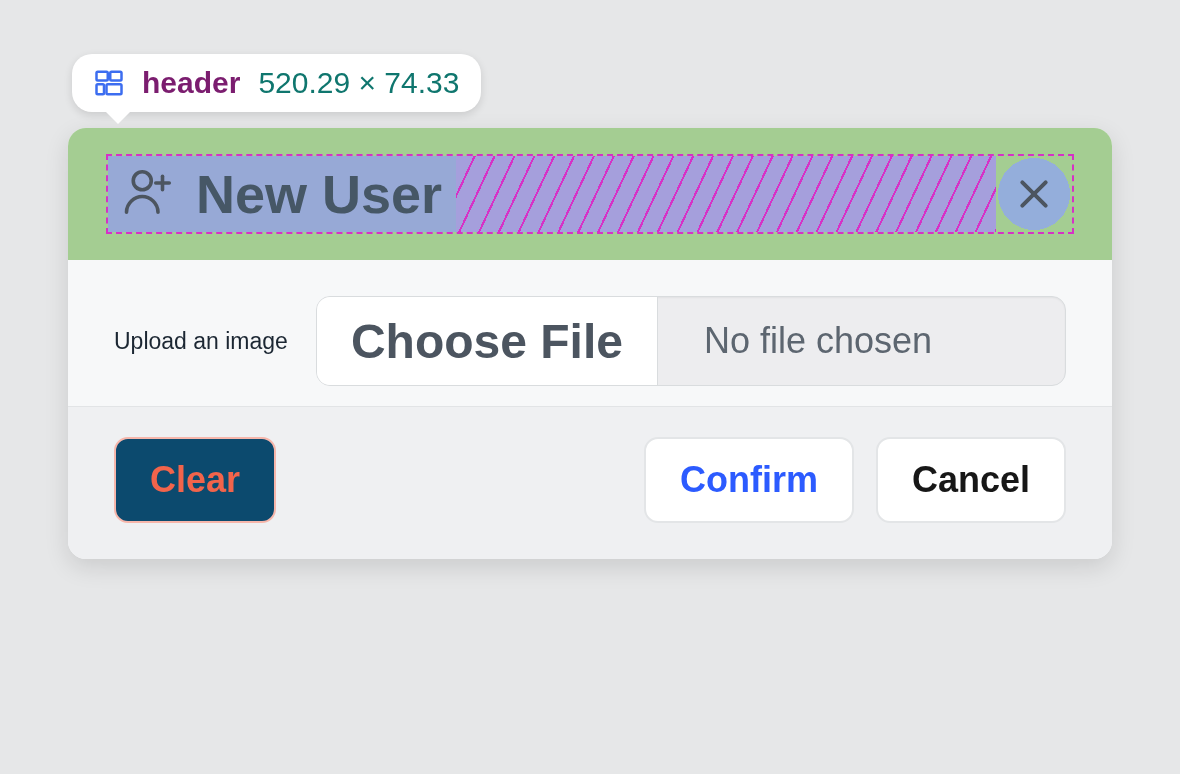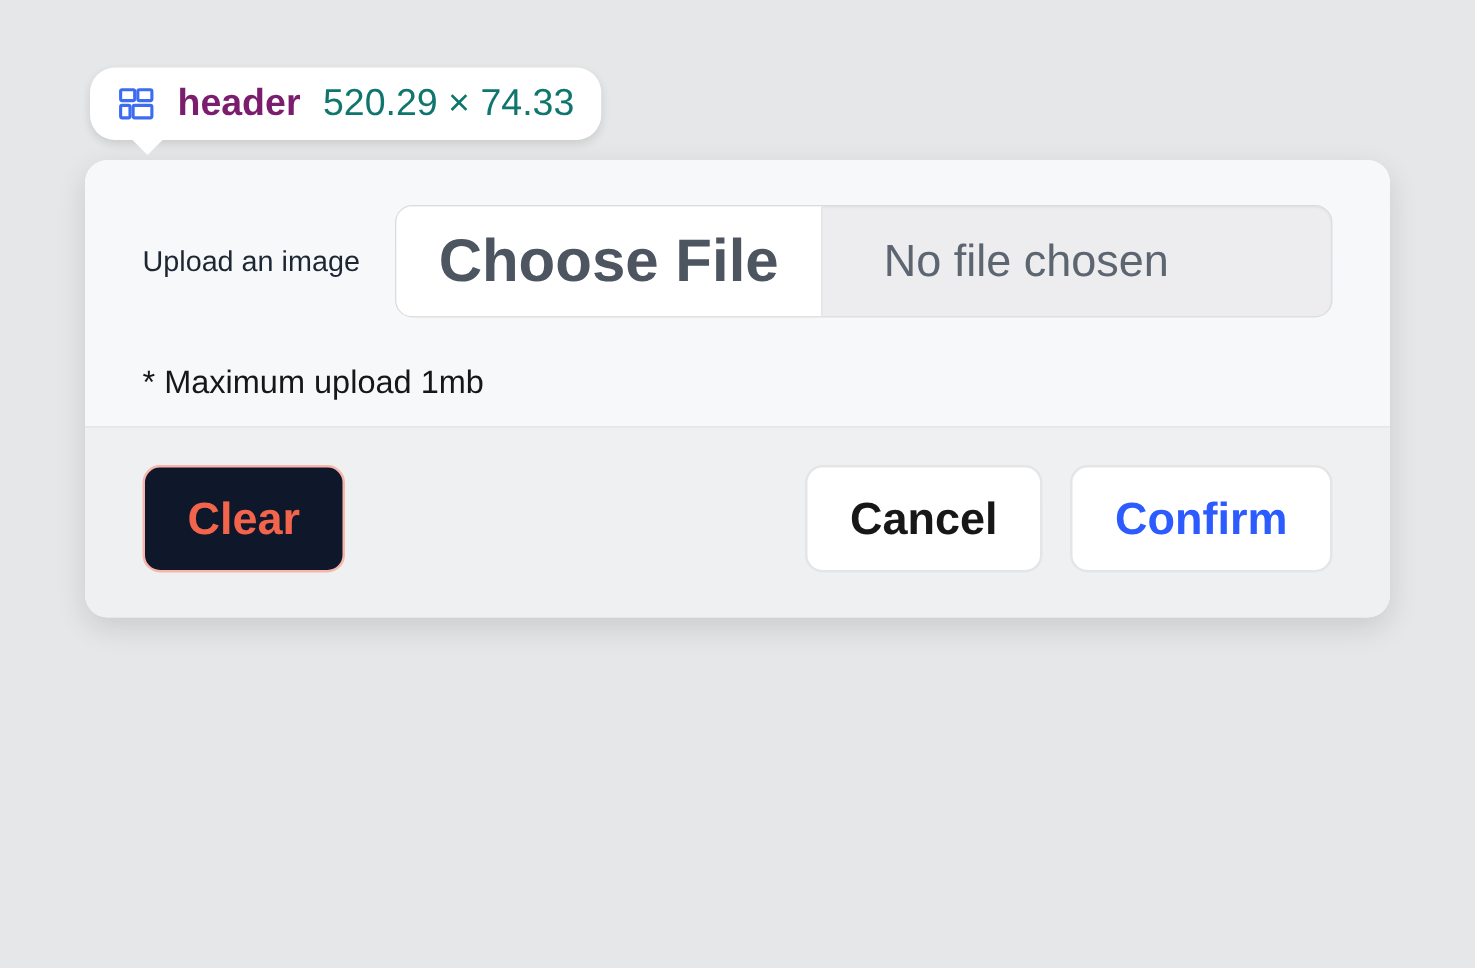--- a/index.html
+++ b/index.html
@@ -125,23 +125,24 @@
     padding: 0 34px;
     display:flex; align-items:center;
     font-size: 48px;
     font-weight: 800;
     color: #4c5560;
     cursor: pointer;
   }
   .file-status {
     flex: 1;
     display:flex; align-items:center;
-    padding-left: 49px;
+    padding-left: 18px;
     font-size: 36px;
     color: #5d6670;
+    margin-left: 28px;
   }
   .hint {
     margin-top: 36px;
     font-size: 26px;
     color: #171717;
   }
 
   
   .dialog-footer {
     border-top: 1px solid #e2e4e6;
@@ -156,21 +157,21 @@
     padding: 0 34px;
     border-radius: 14px;
     background: #ffffff;
     border: 2px solid #e3e5e7;
     font-size: 36px;
     font-weight: 700;
     display:flex; align-items:center; justify-content:center;
     cursor: pointer;
   }
   .btn + .btn { margin-left: 22px; }
-  .btn-clear   { color: #f2644b; border-color: #f6b6ab; background:#0f172a; }
+  .btn-clear   { color: #f2644b; border-color: #f6b6ab; background:#0c4a6e; }
   .btn-cancel  { color: #171717; }
   .btn-confirm { color: #2c5bff; }
 </style>
 </head>
 <body>
 
 <div class="inspect-tip">
   <span class="tip-icon">
     <svg width="30" height="30" viewBox="0 0 24 24" fill="none" stroke="#3c6df0" stroke-width="2">
       <rect x="2" y="3" width="9" height="7" rx="1"></rect>
@@ -178,32 +179,55 @@
       <rect x="2" y="13" width="6" height="8" rx="1"></rect>
       <rect x="10" y="13" width="12" height="8" rx="1"></rect>
     </svg>
   </span>
   <span class="tip-element">header</span>
   <span class="tip-dims">520.29 × 74.33</span>
 </div>
 
 <div class="dialog">
 
+  <div class="dialog-header">
+    <div class="header-inner">
+      <div class="header-left">
+        <span>
+          <svg width="54" height="54" viewBox="0 0 24 24" fill="none" stroke="#4c5560" stroke-width="1.6" stroke-linecap="round">
+            <circle cx="9" cy="7" r="4"></circle>
+            <path d="M2 21c0-4 3.5-7 7-7s7 3 7 7"></path>
+            <line x1="18" y1="5" x2="18" y2="11"></line>
+            <line x1="15" y1="8" x2="21" y2="8"></line>
+          </svg>
+        </span>
+        <span class="header-title">New User</span>
+      </div>
+      <div class="header-spacer"></div>
+      <div class="header-close">
+        <span>
+          <svg width="40" height="40" viewBox="0 0 24 24" stroke="#4c5560" stroke-width="2.4" stroke-linecap="round">
+            <line x1="5" y1="5" x2="19" y2="19"></line>
+            <line x1="19" y1="5" x2="5" y2="19"></line>
+          </svg>
+        </span>
+      </div>
+    </div>
+  </div>
 
   <div class="dialog-body">
     <div class="upload-row">
       <span class="upload-label">Upload an image</span>
       <div class="file-pill">
         <div class="choose-btn">Choose File</div>
         <div class="file-status">No file chosen</div>
       </div>
     </div>
-    <div class="hint">* Maximum upload 1mb</div>
   </div>
 
   <div class="dialog-footer">
     <div class="btn btn-clear">Clear</div>
     <div class="spacer"></div>
+    <div class="btn btn-confirm">Confirm</div>
     <div class="btn btn-cancel">Cancel</div>
-    <div class="btn btn-confirm">Confirm</div>
   </div>
 
 </div>
 
 </body></html>

